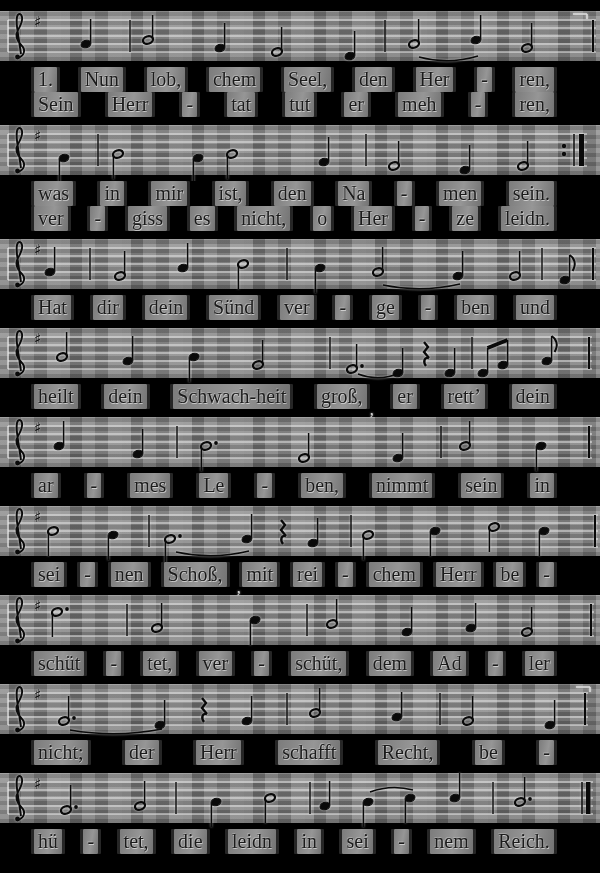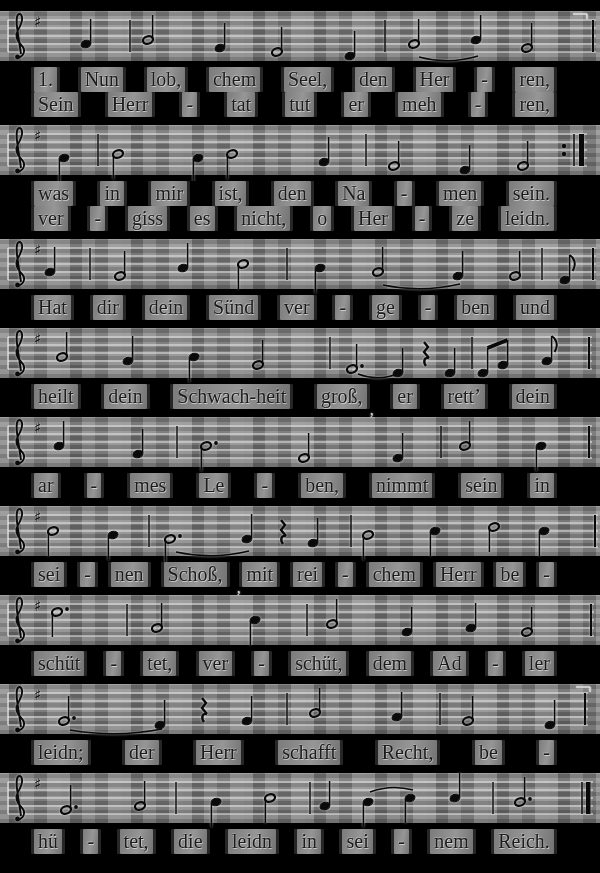--- a/index.html
+++ b/index.html
@@ -605,21 +605,21 @@
             </g>
             <path d="M70,52 Q116,60 162,51" stroke-width="1.6"></path>
             <g transform="translate(202,31)">
               <path d="M0,-11 L4,-6 L0,-1 L5,5 M5,5 C0,4 -1,9 2,13" stroke-width="2.4"></path>
             </g>
             <path d="M576,9 h14 m0,0 v5" stroke="#dddddd" stroke-width="1.5"></path>
           </g>
         </svg>
       </div>
       <div class="lyrics">
-        <span class="syl">leidn;</span>
+        <span class="syl">nicht;</span>
         <span class="syl">der</span>
         <span class="syl">Herr</span>
         <span class="syl">schafft</span>
         <span class="syl">Recht,</span>
         <span class="syl">be</span>
         <span class="syl">-</span>
       </div>
     </section>
     <section class="system">
       <div class="staffwrap">

